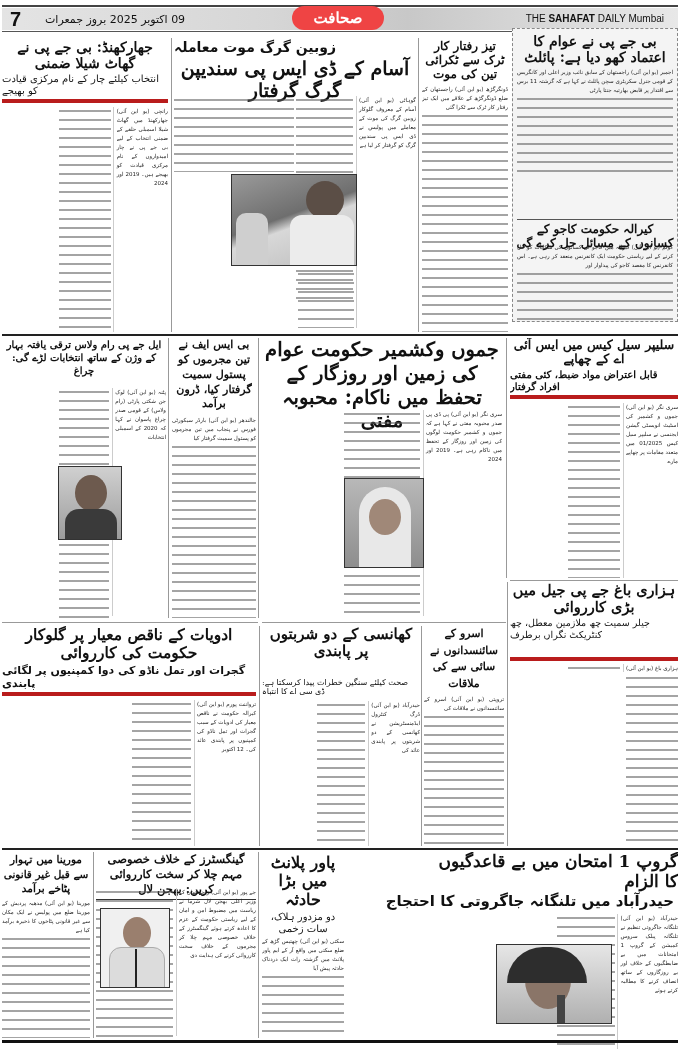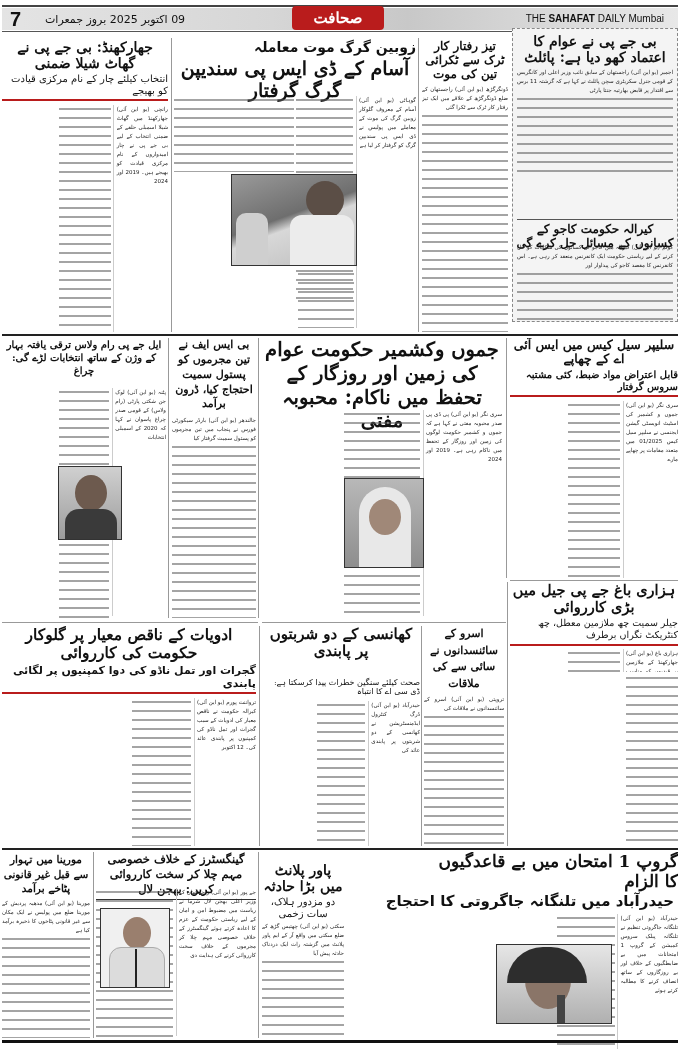--- a/index.html
+++ b/index.html
@@ -5,39 +5,39 @@
   * { box-sizing: border-box; margin: 0; padding: 0; }
   html, body { width: 680px; height: 1049px; background: #fff; overflow: hidden; }
   body { font-family: "DejaVu Sans", sans-serif; color: #111; position: relative; }
 
   .masthead { position: absolute; left: 0; top: 0; width: 680px; height: 32px; }
   .masthead .rule-top { position: absolute; left: 2px; right: 2px; top: 5px; height: 2px; background: #444; }
   .masthead .bar { position: absolute; left: 2px; right: 2px; top: 8px; height: 22px;
     background: linear-gradient(90deg, #e4e4e4 0%, #d6d6d6 40%, #c8c8c8 60%, #e8e8e8 100%); }
   .masthead .pg { position: absolute; left: 10px; top: 8px; font: bold 20px "Liberation Sans", sans-serif; color: #111; }
   .masthead .date { position: absolute; left: 45px; top: 13px; font-size: 11px; font-family: "DejaVu Sans", sans-serif; direction: rtl; }
-  .masthead .logo { position: absolute; left: 292px; top: 6px; width: 92px; height: 24px; border-radius: 4px;
-    background: #b91c1c; color: #fff; text-align: center; font: bold 15px "DejaVu Serif", serif; line-height: 24px; }
+  .masthead .logo { position: absolute; left: 292px; top: 6px; width: 92px; height: 24px; border-radius: 12px;
+    background: #ef4444; color: #fff; text-align: center; font: bold 15px "DejaVu Serif", serif; line-height: 24px; }
   .masthead .eng { position: absolute; right: 16px; top: 13px; font: 10px "Liberation Sans", sans-serif; color: #111; }
   .masthead .eng b { font-weight: bold; }
   .masthead .rule-bot { position: absolute; left: 2px; right: 2px; top: 31px; height: 1px; background: #555; }
 
   .art { position: absolute; overflow: hidden; direction: rtl; }
   .boxed { border: 1px dashed #888; background: #f4f4f4; }
   .hl { font-family: "DejaVu Serif", serif; font-weight: bold; text-align: center; line-height: 1.15; color: #111; }
-  .sub { font-family: "DejaVu Sans", sans-serif; font-weight: bold; text-align: right; line-height: 1.2; }
+  .sub { font-family: "DejaVu Sans", sans-serif; font-weight: bold; text-align: left; line-height: 1.2; }
   .body-text { font-size: 5.5px; line-height: 9px; color: #222; text-align: justify; direction: rtl;
     column-gap: 6px; column-rule: 1px solid #ccc; }
   .filler { display: block; height: 100%; overflow: hidden;
     background: repeating-linear-gradient(180deg, transparent 0 3px, #5a5a5a 3px 5px, transparent 5px 9px); opacity: 0.55; }
   .photo { position: absolute; background: #888; overflow: hidden; border: 1px solid #333; }
   .vrule { position: absolute; width: 1px; background: #999; }
   .hrule { position: absolute; height: 1px; background: #999; }
   .thick { height: 2px; background: #222; }
-  .ul { border-bottom: 2px solid #b91c1c; }
+  .ul { border-bottom: 4px solid #b91c1c; }
   .cols3 { column-count: 3; }
   .cols2 { column-count: 2; }
   .cols4 { column-count: 4; }
 </style>
 </head>
 <body>
 
 <header class="masthead">
   <div class="rule-top"></div>
   <div class="bar"></div>
@@ -102,21 +102,21 @@
   <div class="body-text cols3" style="height:244px;">
     <span>رانچی (یو این آئی) جھارکھنڈ میں گھاٹ شیلا اسمبلی حلقے کے ضمنی انتخاب کے لیے بی جے پی نے چار امیدواروں کے نام مرکزی قیادت کو بھیجے ہیں۔ 2019 اور 2024</span>
     <span class="filler" style="height:700px;"></span>
   </div>
 </article>
 
 <div class="hrule thick" style="left:2px; right:2px; top:334px;"></div>
 
 <article class="art" style="left:510px; top:338px; width:168px; height:240px;">
   <h2 class="hl" style="font-size:12.5px;">سلیپر سیل کیس میں ایس آئی اے کے چھاپے</h2>
-  <div class="sub ul" style="font-size:10px; font-family:'DejaVu Serif',serif; margin:2px 0 4px; padding-bottom:2px;">قابل اعتراض مواد ضبط، کئی مشتبہ سروس گرفتار</div>
+  <div class="sub ul" style="font-size:10px; font-family:'DejaVu Serif',serif; margin:2px 0 4px; padding-bottom:2px;">قابل اعتراض مواد ضبط، کئی مفتی افراد گرفتار</div>
   <div class="body-text cols3" style="height:196px;">
     <span>سری نگر (یو این آئی) جموں و کشمیر کی اسٹیٹ انویسٹی گیشن ایجنسی نے سلیپر سیل کیس 01/2025 میں متعدد مقامات پر چھاپے مارے</span>
     <span class="filler" style="height:560px;"></span>
   </div>
 </article>
 <div class="vrule" style="left:506px; top:338px; height:240px;"></div>
 
 <article class="art" style="left:262px; top:338px; width:240px; height:280px;">
   <h1 class="hl" style="font-size:19.5px; line-height:1.22;">جموں وکشمیر حکومت عوام کی زمین اور روزگار کے تحفظ میں ناکام: محبوبہ مفتی</h1>
   <div class="body-text cols3" style="position:absolute; top:72px; left:0; width:240px; height:206px;">
@@ -124,21 +124,21 @@
     <span class="filler" style="height:580px;"></span>
   </div>
   <div class="photo" style="left:82px; top:140px; width:80px; height:90px; background:linear-gradient(180deg,#b8b8b8,#8e8e8e);">
     <div style="position:absolute; left:14px; top:8px; width:52px; height:84px; border-radius:26px 26px 0 0; background:#e8e8e8;"></div>
     <div style="position:absolute; left:24px; top:20px; width:32px; height:36px; border-radius:50%; background:#a08878;"></div>
   </div>
 </article>
 <div class="vrule" style="left:258px; top:338px; height:280px;"></div>
 
 <article class="art" style="left:172px; top:338px; width:84px; height:280px;">
-  <h2 class="hl" style="font-size:11px; line-height:1.35;">بی ایس ایف نے تین مجرموں کو پستول سمیت احتجاج کیا، ڈرون برآمد</h2>
+  <h2 class="hl" style="font-size:11px; line-height:1.35;">بی ایس ایف نے تین مجرموں کو پستول سمیت گرفتار کیا، ڈرون برآمد</h2>
   <div class="body-text" style="margin-top:4px; height:214px;">
     <span>جالندھر (یو این آئی) بارڈر سیکورٹی فورس نے پنجاب میں تین مجرموں کو پستول سمیت گرفتار کیا</span>
     <span class="filler" style="height:200px;"></span>
   </div>
 </article>
 <div class="vrule" style="left:168px; top:338px; height:280px;"></div>
 
 <article class="art" style="left:2px; top:338px; width:164px; height:280px;">
   <h2 class="hl" style="font-size:10px; line-height:1.3;">ایل جے پی رام ولاس ترقی یافتہ بہار کے وژن کے ساتھ انتخابات لڑے گی: چراغ</h2>
   <div class="body-text cols3" style="position:absolute; top:50px; left:0; width:164px; height:228px;">
@@ -147,21 +147,21 @@
   </div>
   <div class="photo" style="left:56px; top:128px; width:64px; height:74px; background:linear-gradient(180deg,#d0d0d0,#9c9c9c);">
     <div style="position:absolute; left:16px; top:8px; width:32px; height:36px; border-radius:50%; background:#6d5a4e;"></div>
     <div style="position:absolute; left:6px; top:42px; width:52px; height:34px; border-radius:14px 14px 0 0; background:#3a3a3a;"></div>
   </div>
 </article>
 
 <div class="hrule" style="left:510px; right:2px; top:580px;"></div>
 <article class="art" style="left:510px; top:582px; width:168px; height:90px;">
   <h2 class="hl" style="font-size:14.5px;">ہزاری باغ جے پی جیل میں بڑی کارروائی</h2>
-  <div class="sub ul" style="font-size:9.5px; font-weight:normal; font-family:'DejaVu Serif',serif; margin:2px 0 3px; padding-bottom:4px;">جیلر سمیت چھ ملازمین معطل، چھ کنٹریکٹ نگراں برطرف</div>
+  <div class="sub ul" style="font-size:9.5px; font-weight:normal; font-family:'DejaVu Serif',serif; margin:2px 0 3px; padding-bottom:17px;">جیلر سمیت چھ ملازمین معطل، چھ کنٹریکٹ نگراں برطرف</div>
   <div class="body-text cols3" style="height:44px;">
     <span>ہزاری باغ (یو این آئی) جھارکھنڈ کے ملازمین پر قیدیوں کو مناسب سہولیات فراہم</span>
     <span class="filler" style="height:120px;"></span>
   </div>
 </article>
 
 <article class="art" style="left:424px; top:626px; width:80px; height:220px;">
   <h2 class="hl" style="font-size:11px; line-height:1.5;">اسرو کے سائنسدانوں نے سائی سے کی ملاقات</h2>
   <div class="body-text" style="margin-top:3px; height:170px;">
     <span>تروپتی (یو این آئی) اسرو کے سائنسدانوں نے ملاقات کی</span>
@@ -208,21 +208,21 @@
     <span class="filler" style="height:520px;"></span>
   </div>
   <div class="photo" style="right:66px; top:52px; width:116px; height:80px; background:linear-gradient(180deg,#e6e6e6,#b0b0b0);">
     <div style="position:absolute; left:28px; top:6px; width:46px; height:58px; border-radius:50%; background:#8a7568;"></div>
     <div style="position:absolute; left:10px; top:2px; width:80px; height:36px; border-radius:40px 40px 0 0; background:#2d2d2d;"></div>
     <div style="position:absolute; left:60px; top:50px; width:8px; height:30px; background:#444;"></div>
   </div>
 </article>
 
 <article class="art" style="left:262px; top:854px; width:82px; height:184px;">
-  <div class="hl" style="font-size:14px;margin-top:8px;">پاور پلانٹ میں بڑا حادثہ</div>
+  <div class="hl" style="font-size:16px;">پاور پلانٹ میں بڑا حادثہ</div>
   <div class="hl" style="font-size:10px; font-weight:normal; margin-top:2px;">دو مزدور ہلاک، سات زخمی</div>
   <div class="body-text" style="margin-top:3px; height:146px;">
     <span>سکتی (یو این آئی) چھتیس گڑھ کے ضلع سکتی میں واقع آر کے ایم پاور پلانٹ میں گزشتہ رات ایک دردناک حادثہ پیش آیا</span>
     <span class="filler" style="height:130px;"></span>
   </div>
 </article>
 <div class="vrule" style="left:258px; top:852px; height:186px;"></div>
 
 <article class="art" style="left:96px; top:852px; width:160px; height:186px;">
   <h2 class="hl" style="font-size:11.5px; line-height:1.3;">گینگسٹرز کے خلاف خصوصی مہم چلا کر سخت کارروائی کریں: بھجن لال</h2>

